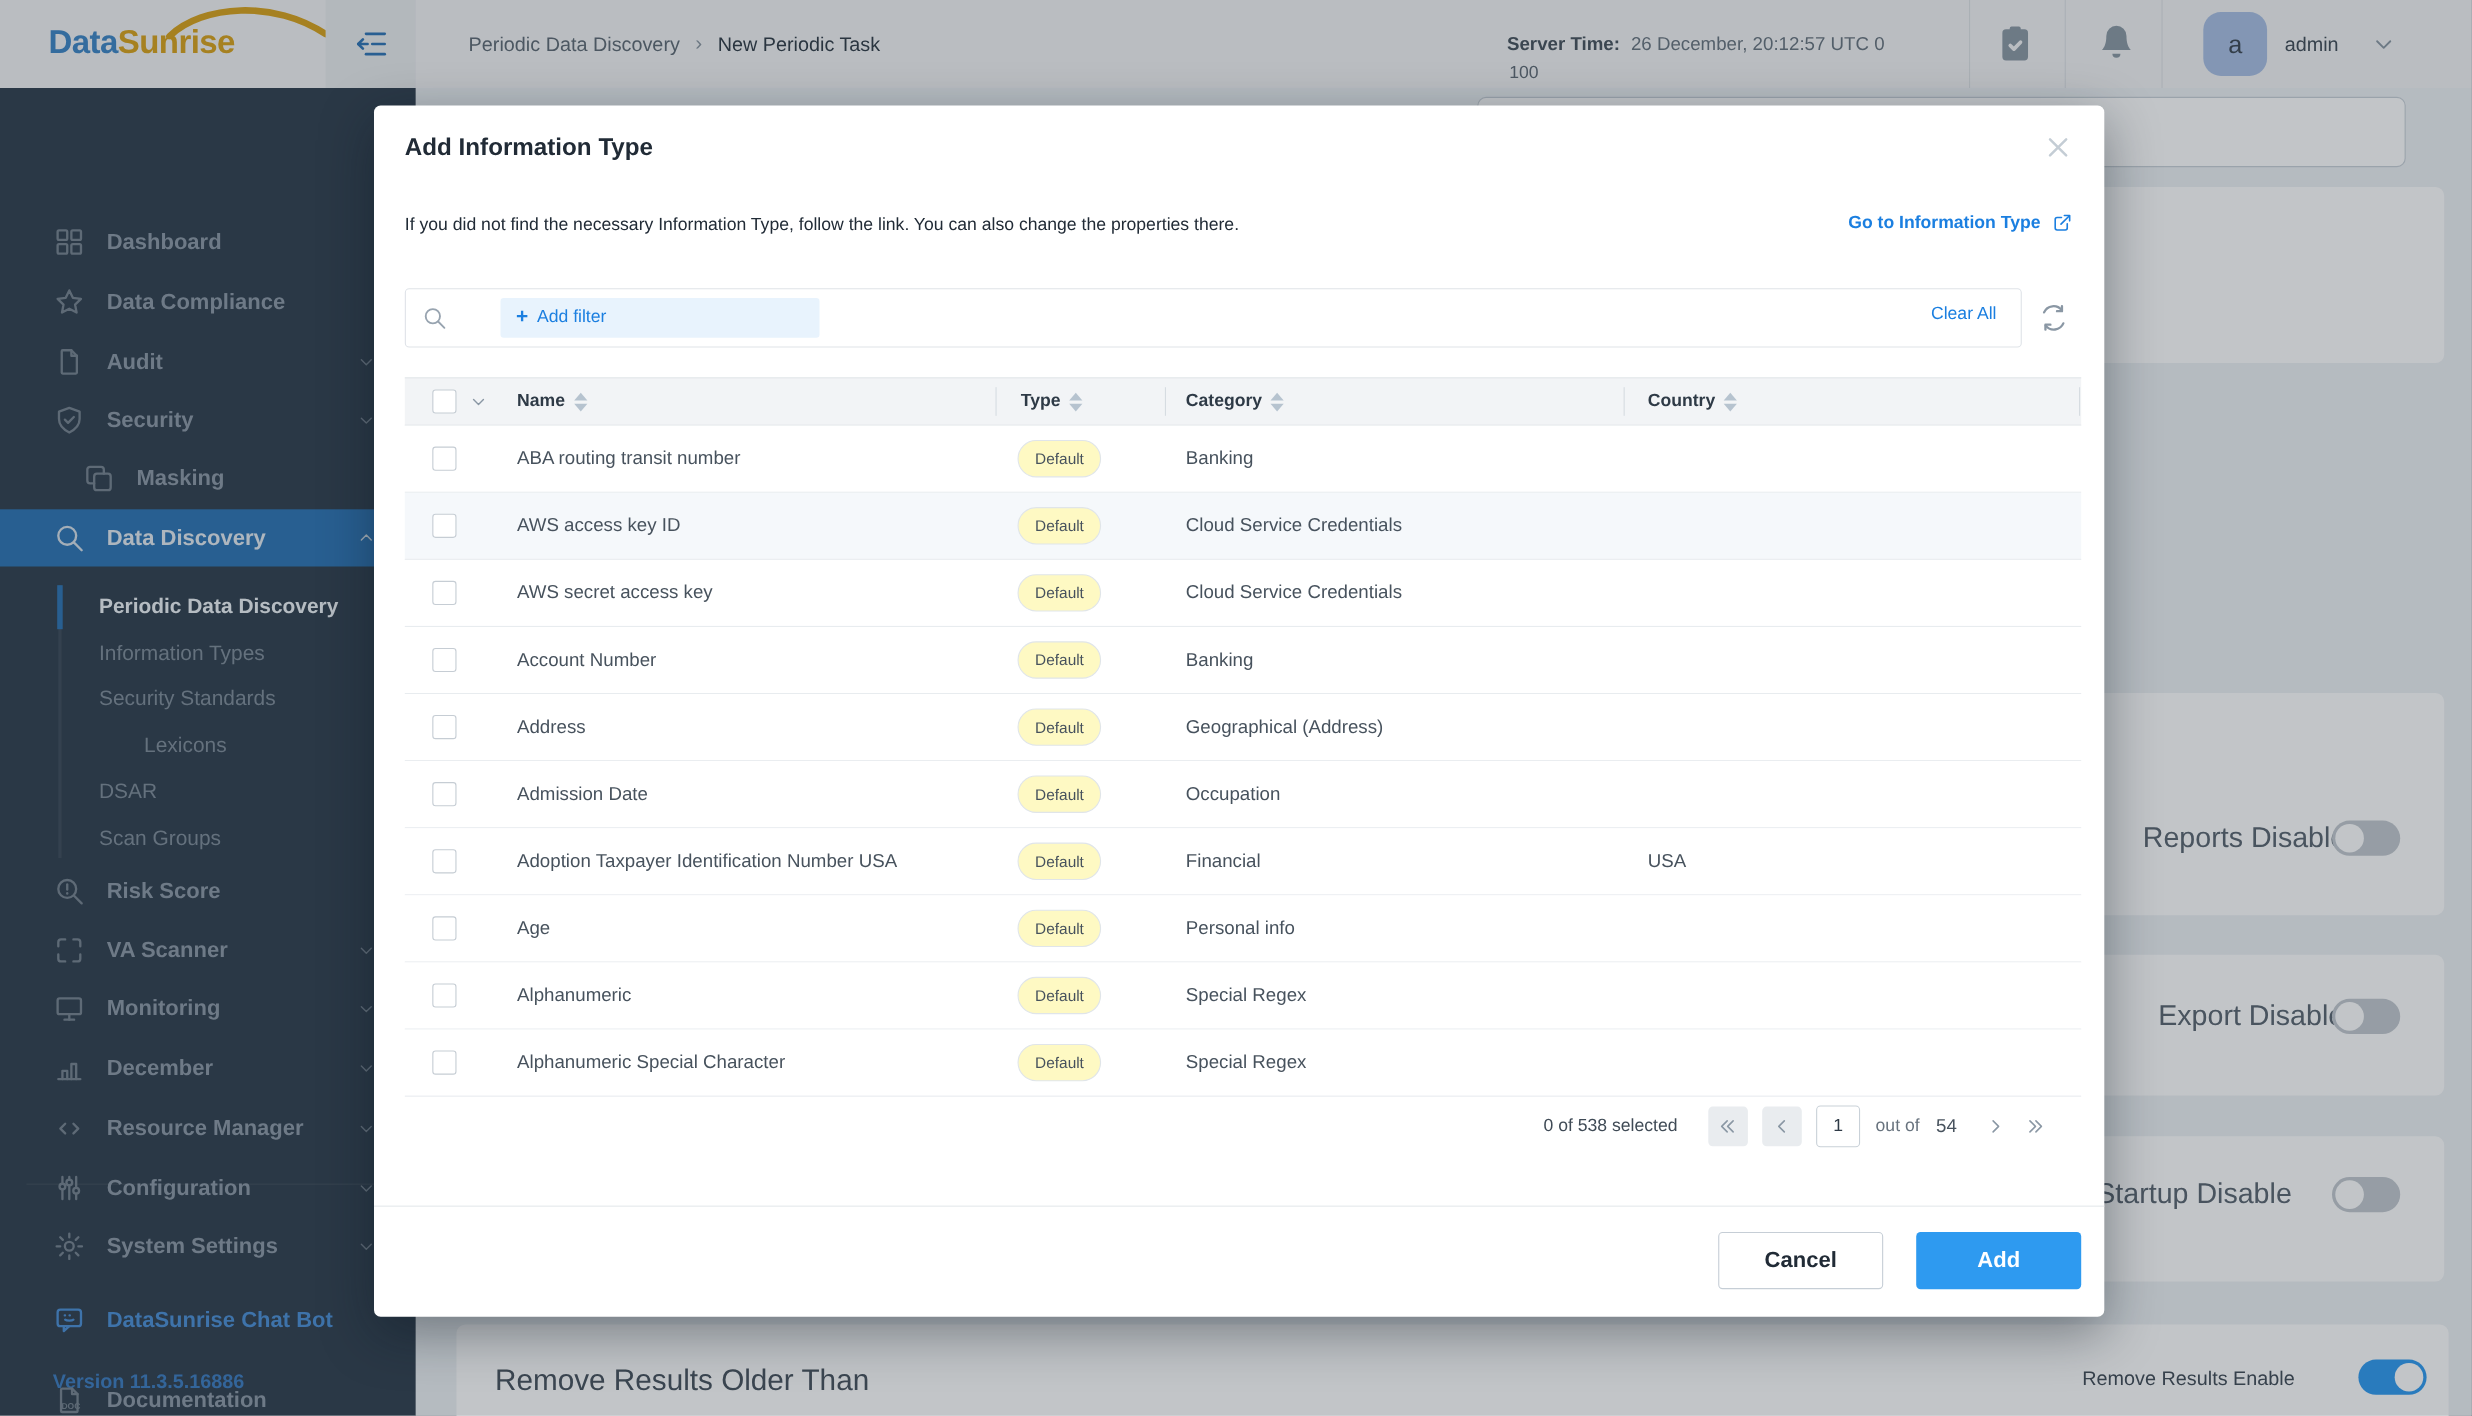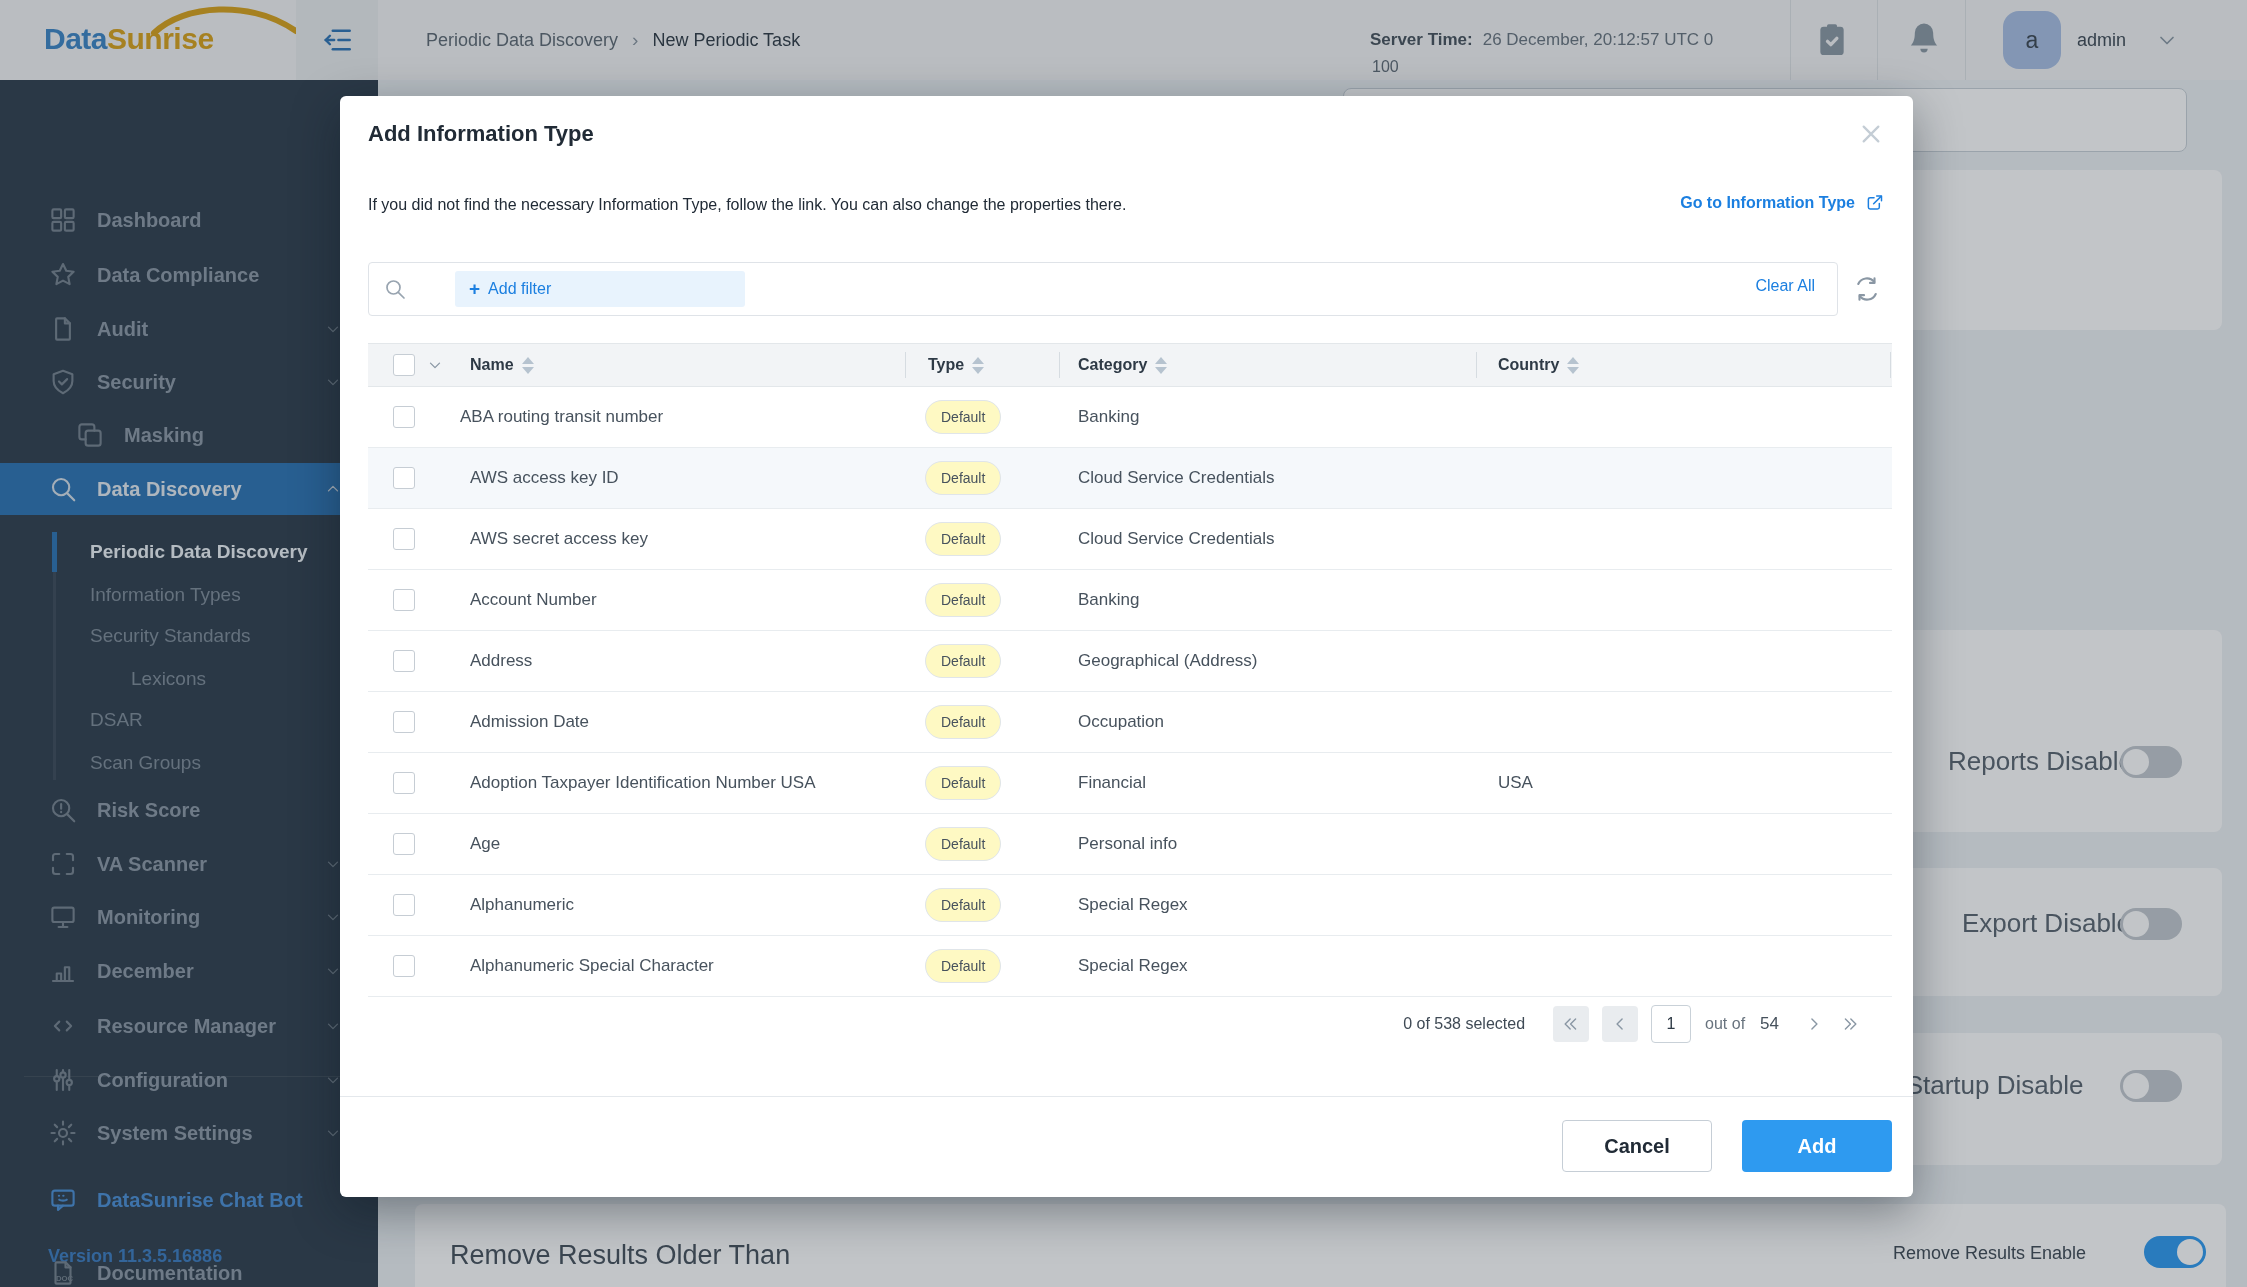--- a/index.html
+++ b/index.html
@@ -515,21 +515,21 @@
           <span class="sort">
               <i class="up"></i>
               <i class="dn"></i>
             </span>
         </div>
         <div class="hdiv" style="left:1522px"></div>
       </div>
       <div id="tbody">
           <div class="trow">
             <div class="cb" style="left:25px"></div>
-            <span class="cell c-name" style="left:92px">ABA routing transit number</span>
+            <span class="cell c-name" style="left:102px">ABA routing transit number</span>
             <span class="pill">Default</span>
             <span class="cell" style="left:710px">Banking</span>
             <span class="cell" style="left:1130px"></span>
           </div>
           <div class="trow hl">
             <div class="cb" style="left:25px"></div>
             <span class="cell c-name" style="left:102px">AWS access key ID</span>
             <span class="pill">Default</span>
             <span class="cell" style="left:710px">Cloud Service Credentials</span>
             <span class="cell" style="left:1130px"></span>

